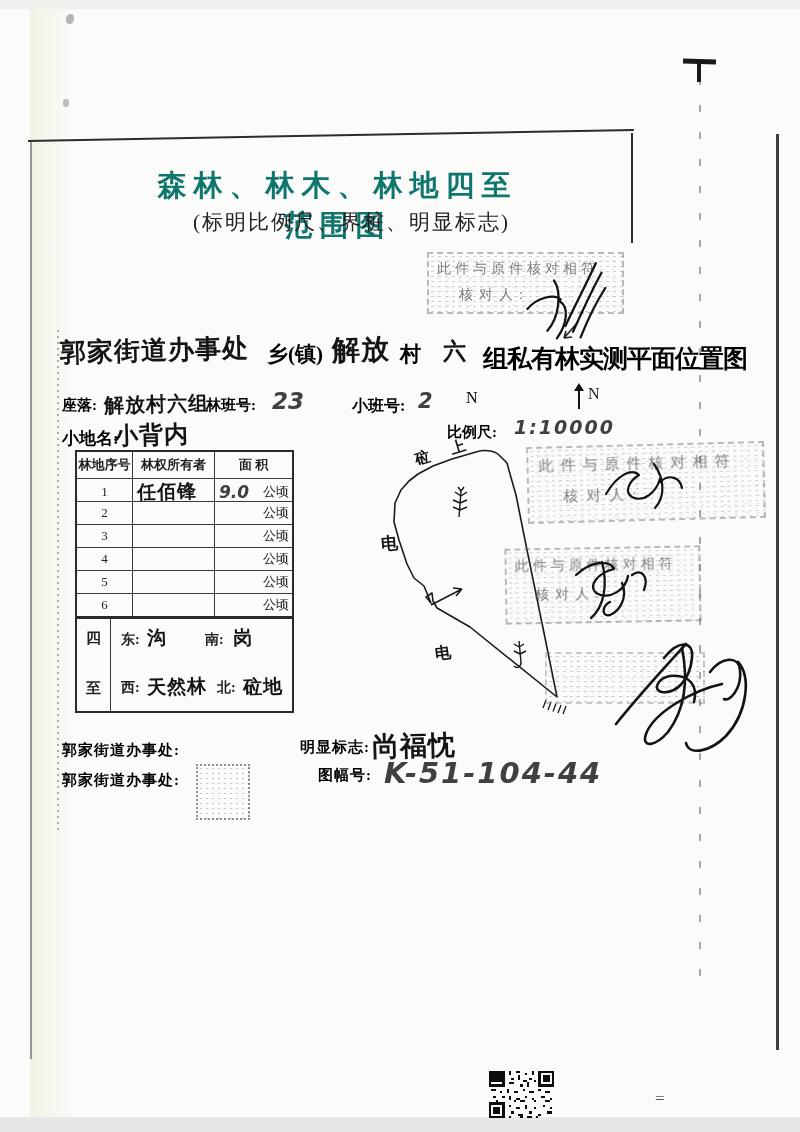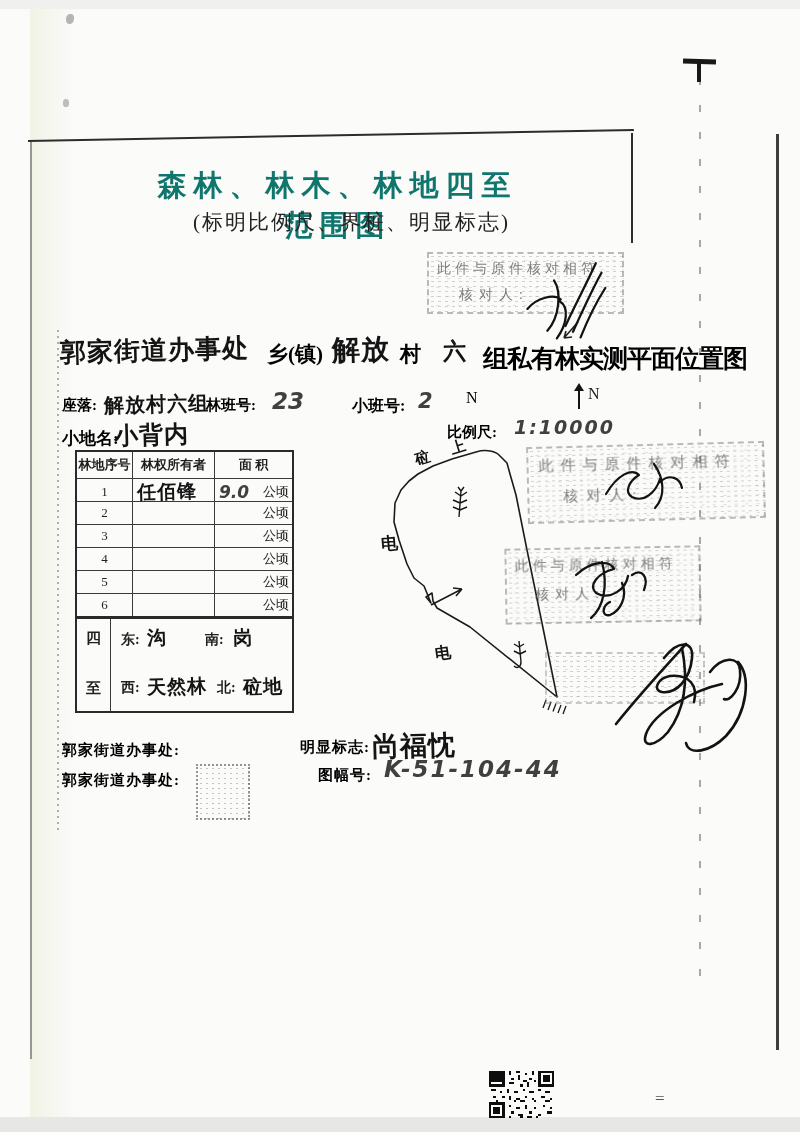--- a/index.html
+++ b/index.html
@@ -201,21 +201,21 @@
   <span class="abs blabel" style="left:140px;top:60px;">北:</span>
   <span class="abs hw bval" style="left:166px;top:55px;">砬地</span>
 </div>
 
 <div class="abs lab15 printed" style="left:62px;top:741px;">郭家街道办事处:</div>
 <div class="abs lab15 printed" style="left:62px;top:771px;">郭家街道办事处:</div>
 <div class="abs seal" style="left:196px;top:764px;width:50px;height:52px;"></div>
 <div class="abs lab15 printed" style="left:300px;top:738px;">明显标志:</div>
 <div class="abs hw" style="left:372px;top:728px;font-size:27px;">尚福忱</div>
 <div class="abs lab15 printed" style="left:318px;top:766px;">图幅号:</div>
-<div class="abs hw-num" style="left:384px;top:756px;font-size:23px;letter-spacing:2px;">K-51-104-44</div>
+<div class="abs hw-num" style="left:384px;top:756px;font-size:29px;letter-spacing:2px;">K-51-104-44</div>
 
 <svg class="abs" style="left:340px;top:425px;width:280px;height:345px;" viewBox="340 425 280 345">
   <path d="M476,452 C486,449 496,451 500,456 L507,463 L510,474 L516,495 L527,550 L543,628 L557,697
            L470,627 L437,608 L433,601 L432,593 L426,597 L431,603 L424,586 L414,578 L407,564
            L399,540 L394,522 L395,503 L401,490 L409,481 L418,474 L433,466 L452,459 Z" fill="none" stroke="#1b1b1b" stroke-width="1.6" stroke-linejoin="round"></path>
   <path d="M431,605 L462,589 M462,589 l-9,-1 M462,589 l-6,7" fill="none" stroke="#1b1b1b" stroke-width="1.6"></path>
   <g stroke="#1b1b1b" stroke-width="1.3">
     <path d="M546,700 l-3,8 M551,702 l-3,8 M556,703.5 l-3,8 M561,705 l-3,8 M566,706 l-3,8" fill="none"></path>
   </g>
   <g stroke="#161616" stroke-width="1.4" fill="none">

